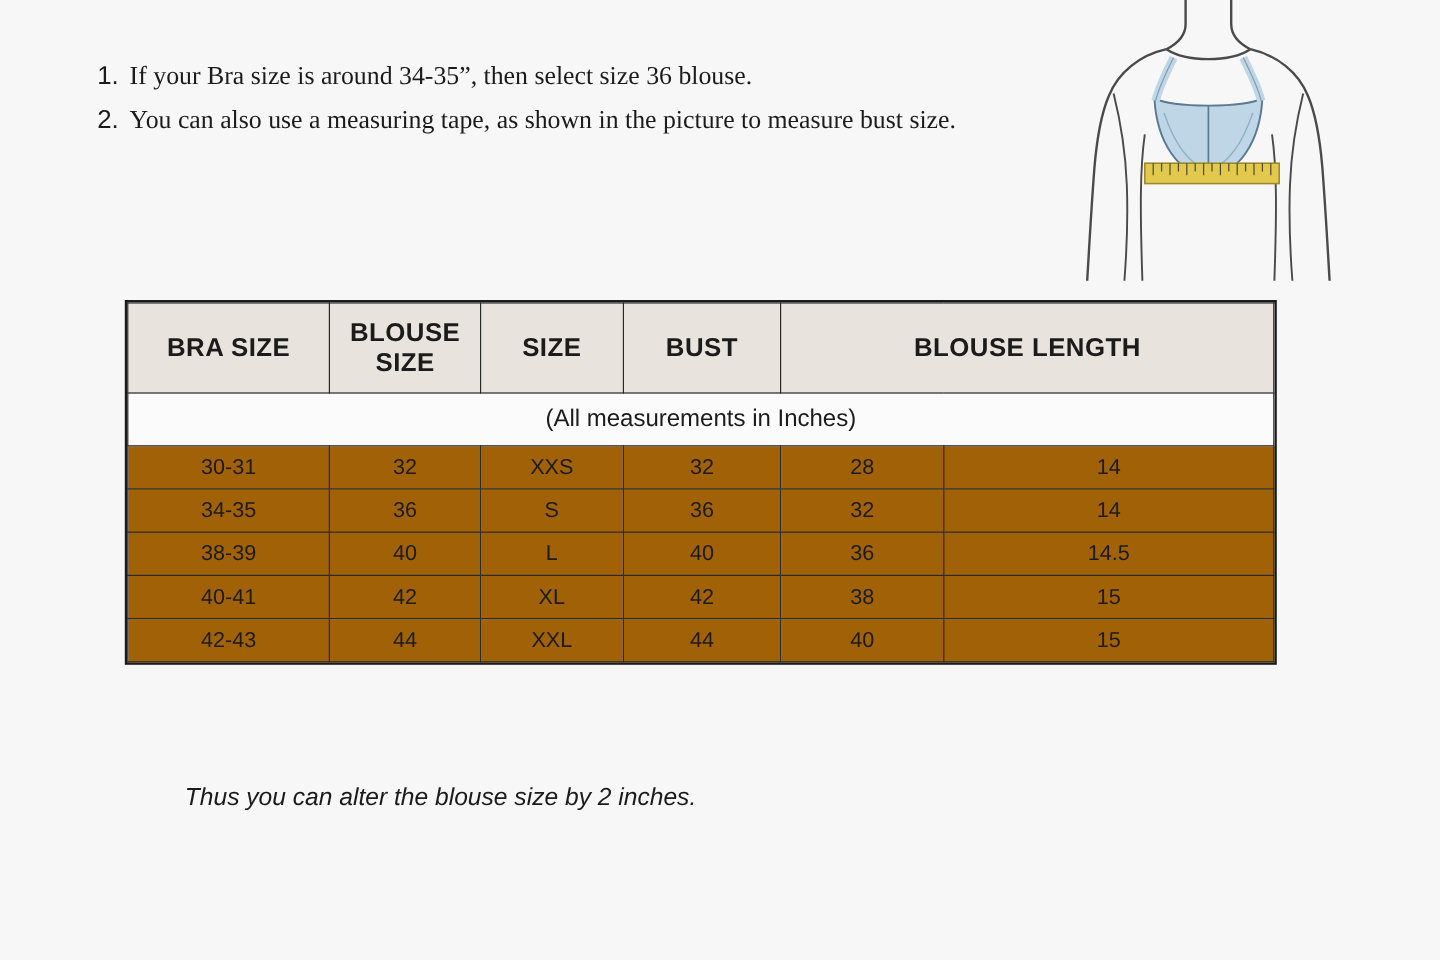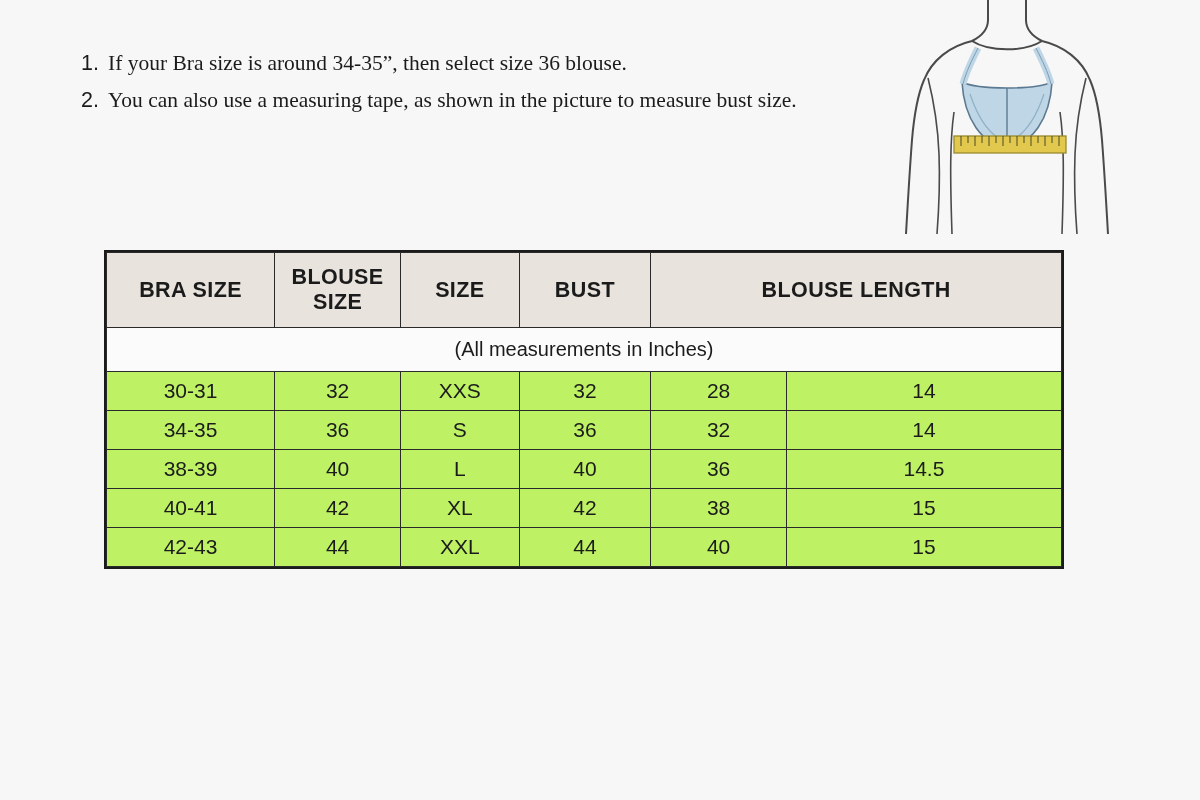--- a/index.html
+++ b/index.html
@@ -69,24 +69,24 @@
   }
   table.size-chart {
     border-collapse: collapse;
     width: 100%;
     table-layout: fixed;
   }
   table.size-chart th,
   table.size-chart td {
     border: 1px solid #2a2a2a;
     text-align: center;
-    font-size: 21px;
+    font-size: 18px;
     font-weight: 400;
     padding: 7px 16px;
-    background: #bef264;
+    background: #a16207;
   }
   table.size-chart thead th {
     background: #e8e4dd;
     font-weight: 700;
     font-size: 21.5px;
     letter-spacing: 0.4px;
     padding: 12px 2px;
   }
   table.size-chart tr.units td {
     background: #fbfbfb;
@@ -202,20 +202,21 @@
           <td>XXL</td>
           <td>44</td>
           <td>40</td>
           <td>15</td>
         </tr>
       </tbody>
     </table>
   </div>
 
   <div class="note">
+    <div class="line2">Thus you can alter the blouse size by 2 inches.</div>
   </div>
 
   <div class="illustration">
     <svg viewBox="0 0 230 250" width="230" height="250" xmlns="http://www.w3.org/2000/svg">
 
       <path d="M96 -10 L96 26 C96 36 90 42 80 47 M134 -10 L134 26 C134 36 140 42 150 47" fill="none" stroke="#4a4a4a" stroke-width="2"></path>
 
       <path d="M80 47 C97 58 133 58 150 47" fill="none" stroke="#4a4a4a" stroke-width="2"></path>
       <path d="M80 47 C58 52 40 66 32 86 C26 100 22 122 20 146 C18 172 16 205 14 240" fill="none" stroke="#4a4a4a" stroke-width="2"></path>
       <path d="M150 47 C172 52 190 66 198 86 C204 100 208 122 210 146 C212 172 214 205 216 240" fill="none" stroke="#4a4a4a" stroke-width="2"></path>

